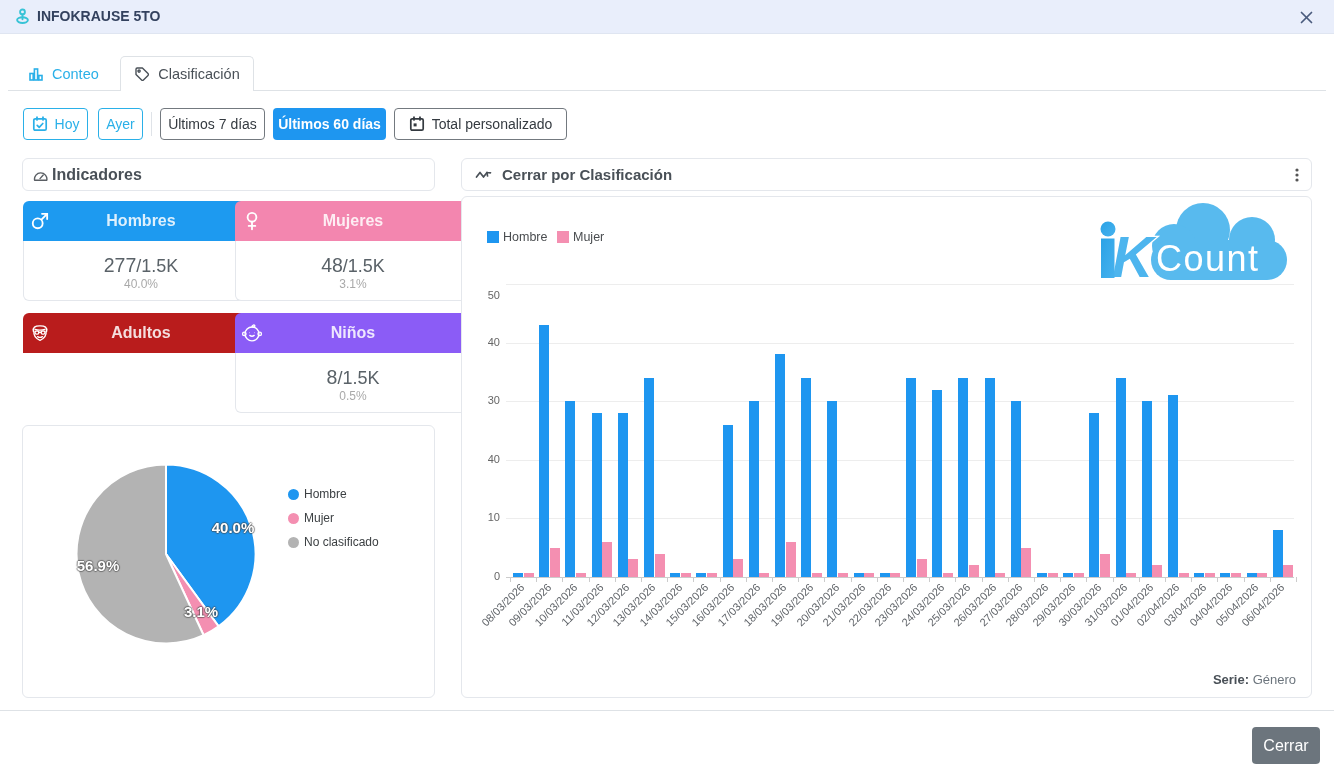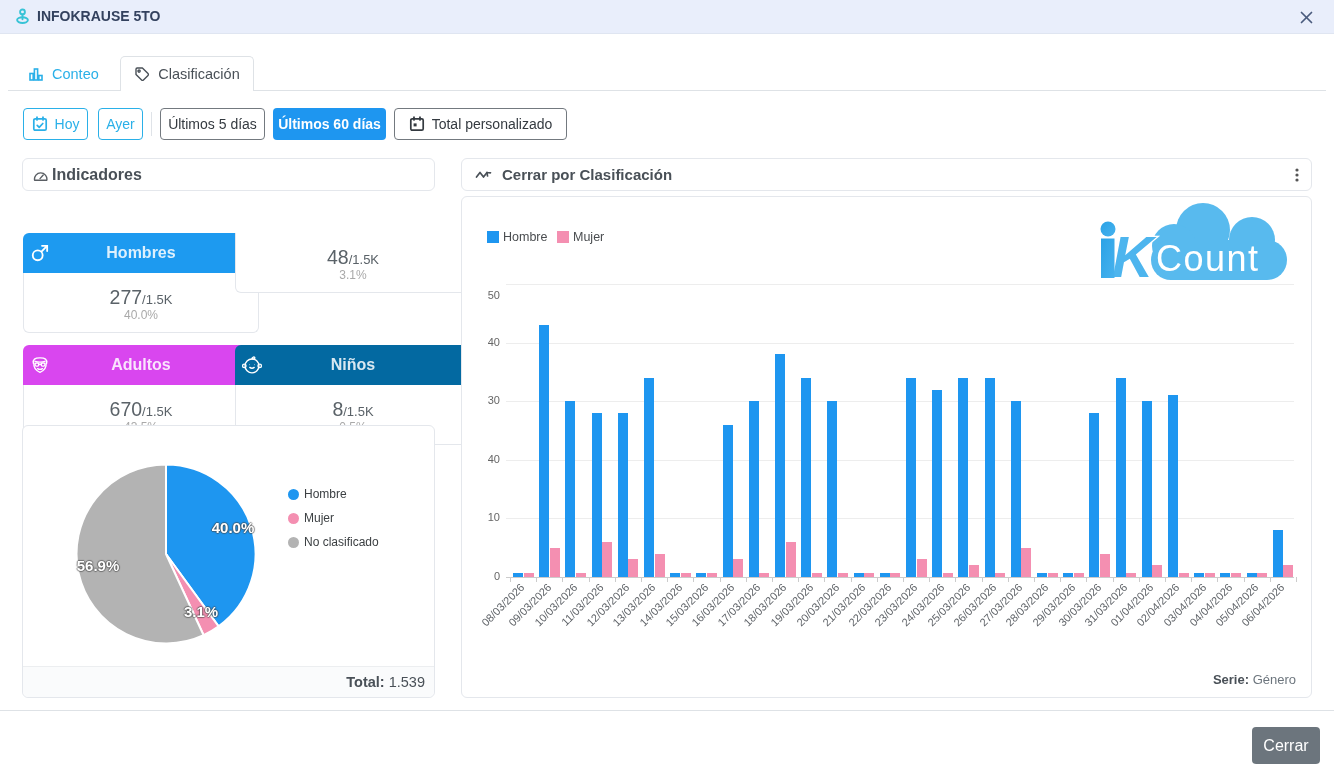--- a/index.html
+++ b/index.html
@@ -19,27 +19,27 @@
 #vsep { position:absolute; left:151px; top:112px; width:1px; height:24px; background:#dfe3e8; }
 #b-u7 { left:160px; width:105px; border:1px solid #73797f; color:#343a40; }
 #b-u30 { left:273px; width:113px; background:#1e96f0; color:#fff; font-weight:bold; }
 #b-rango { left:394px; width:173px; border:1px solid #73797f; color:#343a40; }
 
 .phead { position:absolute; top:158px; height:33px; background:#fff; border:1px solid #e4e7ec; border-radius:6px; display:flex; align-items:center; gap:9px; padding-left:13px; font-size:16px; font-weight:bold; color:#495057; }
 #ph-left { left:22px; width:413px; padding-left:10px; gap:4px; }
 #ph-right { left:461px; width:851px; font-size:15px; }
 #kebab { position:absolute; right:5px; top:7px; width:18px; height:18px; }
 
-.card { position:absolute; width:236px;margin-top:32px; }
+.card { position:absolute; width:236px; }
 .chead { height:40px; border-radius:6px 6px 0 0; display:flex; align-items:center; position:relative; }
 .chead .ttl { width:100%; text-align:center; font-size:16px; font-weight:bold; color:rgba(255,255,255,.85); }
 .chead svg { position:absolute; left:6px; top:9px; }
 .cbody { height:60px; background:#fff; border:1px solid #e4e7ec; border-top:none; border-radius:0 0 6px 6px; text-align:center; padding-top:13px; }
 .big { font-size:19.5px; color:#5a6268; line-height:22px; }
-.small { font-size:13px; color:#5a6268; }
+.small { font-size:18px; color:#5a6268; }
 .pct { font-size:12px; color:#a9a9a9; margin-top:0; }
 
 #piepanel { position:absolute; left:22px; top:425px; width:413px; height:273px; background:#fff; border:1px solid #e4e7ec; border-radius:6px; }
 #piefoot { position:absolute; left:0; bottom:0; width:100%; height:31px; background:#fafbfc; border-top:1px solid #eceef0; border-radius:0 0 6px 6px; text-align:right; line-height:30px; padding-right:9px; font-size:14.5px; color:#495057; }
 .plabel { position:absolute; font-size:15px; font-weight:bold; color:#fff; text-shadow:-1px 0 1px rgba(70,70,70,.55), 1px 0 1px rgba(70,70,70,.55), 0 -1px 1px rgba(70,70,70,.55), 0 1px 1px rgba(70,70,70,.55); transform:translate(-50%,-50%); }
 .pleg { position:absolute; display:flex; align-items:center; gap:5px; font-size:12px; color:#3c4043; }
 .pleg i { width:11px; height:11px; border-radius:50%; display:inline-block; }
 
 #chartpanel { position:absolute; left:461px; top:196px; width:851px; height:502px; background:#fff; border:1px solid #e4e7ec; border-radius:6px; }
 .bleg { position:absolute; top:33px; display:flex; align-items:center; gap:4px; font-size:12.5px; color:#4a4d50; }
@@ -96,21 +96,21 @@
       <line x1="11" y1="1.2" x2="11" y2="4"></line>
     <path d="M5.2 9.3 l2 2 l3.6-3.8"></path>
   </svg>
   <span>Hoy</span>
 </div>
 <div class="btn" id="b-ayer">
     <span>Ayer</span>
   </div>
 <div id="vsep"></div>
 <div class="btn" id="b-u7">
-    <span>Últimos 5 días</span>
+    <span>Últimos 7 días</span>
   </div>
 <div class="btn" id="b-u30">
     <span>Últimos 60 días</span>
   </div>
 <div class="btn" id="b-rango">
   <svg width="16" height="16" viewBox="0 0 16 16" fill="none" stroke="#343a40" stroke-width="1.7" stroke-linecap="round">
     <rect x="1.8" y="2.8" width="12.4" height="11.4" rx="1.4"></rect>
     <line x1="5" y1="1.2" x2="5" y2="4"></line>
       <line x1="11" y1="1.2" x2="11" y2="4"></line>
     <rect x="4.6" y="7.4" width="3" height="3" fill="#343a40" stroke="none"></rect>
@@ -143,39 +143,46 @@
     <svg width="22" height="22" viewBox="0 0 24 24" fill="none" stroke="#fff" stroke-width="2" stroke-linecap="round">
       <circle cx="9.5" cy="14.5" r="5.4"></circle>
       <line x1="13.6" y1="10.4" x2="19.5" y2="4.5"></line>
       <path d="M14.2 4.2 L19.8 4.2 L19.8 9.8"></path>
     </svg>
     <div class="ttl">Hombres</div>
   </div>
   <div class="cbody"><span class="big">277</span><span class="small">/1.5K</span><div class="pct">40.0%</div></div>
 </div>
 <div class="card" style="left:235px;top:201px">
+  <div class="chead" style="background:#f386af">
+    <svg width="22" height="22" viewBox="0 0 24 24" fill="none" stroke="#fff" stroke-width="2" stroke-linecap="round">
+      <circle cx="12" cy="8" r="4.8"></circle>
+      <line x1="12" y1="12.8" x2="12" y2="21"></line>
+      <line x1="8.4" y1="17.4" x2="15.6" y2="17.4"></line>
+    </svg>
+    <div class="ttl">Mujeres</div>
+  </div>
   <div class="cbody"><span class="big">48</span><span class="small">/1.5K</span><div class="pct">3.1%</div></div>
 </div>
 <div class="card" style="left:23px;top:313px">
-  <div class="chead" style="background:#d946ef">
+  <div class="chead" style="background:#b91c1c">
     <svg width="22" height="22" viewBox="0 0 24 24" fill="none" stroke="#fff" stroke-width="1.5" stroke-linecap="round">
       <path d="M5.3 10 Q4.7 17 12 20 Q19.3 17 18.7 10"></path>
       <path d="M4.8 10.2 Q3.6 4 12 4.2 Q20.4 4 19.2 10.2"></path>
       <path d="M6.6 8.2 Q12 9.5 17.4 8.2"></path>
       <rect x="6.6" y="10" width="4.1" height="3.2" rx="1.4"></rect>
       <rect x="13.3" y="10" width="4.1" height="3.2" rx="1.4"></rect>
       <line x1="10.7" y1="11.2" x2="13.3" y2="11.2"></line>
       <path d="M9.4 16 Q12 17.6 14.6 16"></path>
     </svg>
     <div class="ttl">Adultos</div>
   </div>
-  <div class="cbody"><span class="big">670</span><span class="small">/1.5K</span><div class="pct">43.5%</div></div>
 </div>
 <div class="card" style="left:235px;top:313px">
-  <div class="chead" style="background:#0369a1">
+  <div class="chead" style="background:#8b5cf6">
     <svg width="22" height="22" viewBox="0 0 24 24" fill="none" stroke="#fff" stroke-width="1.5" stroke-linecap="round">
       <circle cx="12" cy="13" r="7.6"></circle>
       <circle cx="3.6" cy="13" r="1.9"></circle>
         <circle cx="20.4" cy="13" r="1.9"></circle>
       <circle cx="9.2" cy="11.8" r=".5" fill="#fff" stroke="none"></circle>
         <circle cx="14.8" cy="11.8" r=".5" fill="#fff" stroke="none"></circle>
       <path d="M9.6 14.6 Q12 16.6 14.4 14.6"></path>
       <path d="M12 5.4 C11.8 3.2 15 2.5 15.1 4.3 C15.2 5.7 13.2 5.9 12.8 4.9"></path>
     </svg>
     <div class="ttl">Niños</div>
@@ -190,21 +197,20 @@
       <path d="M143 128 L195.61 200.41 A89.5 89.5 0 0 1 180.61 209.22 Z" fill="#f48fb1"></path>
       <path d="M143 128 L180.61 209.22 A89.5 89.5 0 1 1 143 38.5 Z" fill="#b3b3b3"></path>
     </g>
   </svg>
   <div class="plabel" style="left:210px;top:101px">40.0%</div>
   <div class="plabel" style="left:178px;top:185px">3.1%</div>
   <div class="plabel" style="left:75px;top:139px">56.9%</div>
   <div class="pleg" style="left:265px;top:61px"><i style="background:#1e96f0"></i>Hombre</div>
   <div class="pleg" style="left:265px;top:85px"><i style="background:#f48fb1"></i>Mujer</div>
   <div class="pleg" style="left:265px;top:109px"><i style="background:#b3b3b3"></i>No clasificado</div>
-  <div id="piefoot"><b>Total:</b> 1.539</div>
 </div>
 
 <div id="chartpanel">
   <div class="bleg" style="left:25px"><i style="background:#1e96f0"></i>Hombre</div>
   <div class="bleg" style="left:95px"><i style="background:#f48fb1"></i>Mujer</div>
   <div id="logo">
     <svg width="200" height="82" viewBox="0 0 200 82">
       <defs>
         <linearGradient id="lg1" x1="0" y1="0" x2="1" y2="1">
           <stop offset="0" stop-color="#2aa2e6"></stop>

